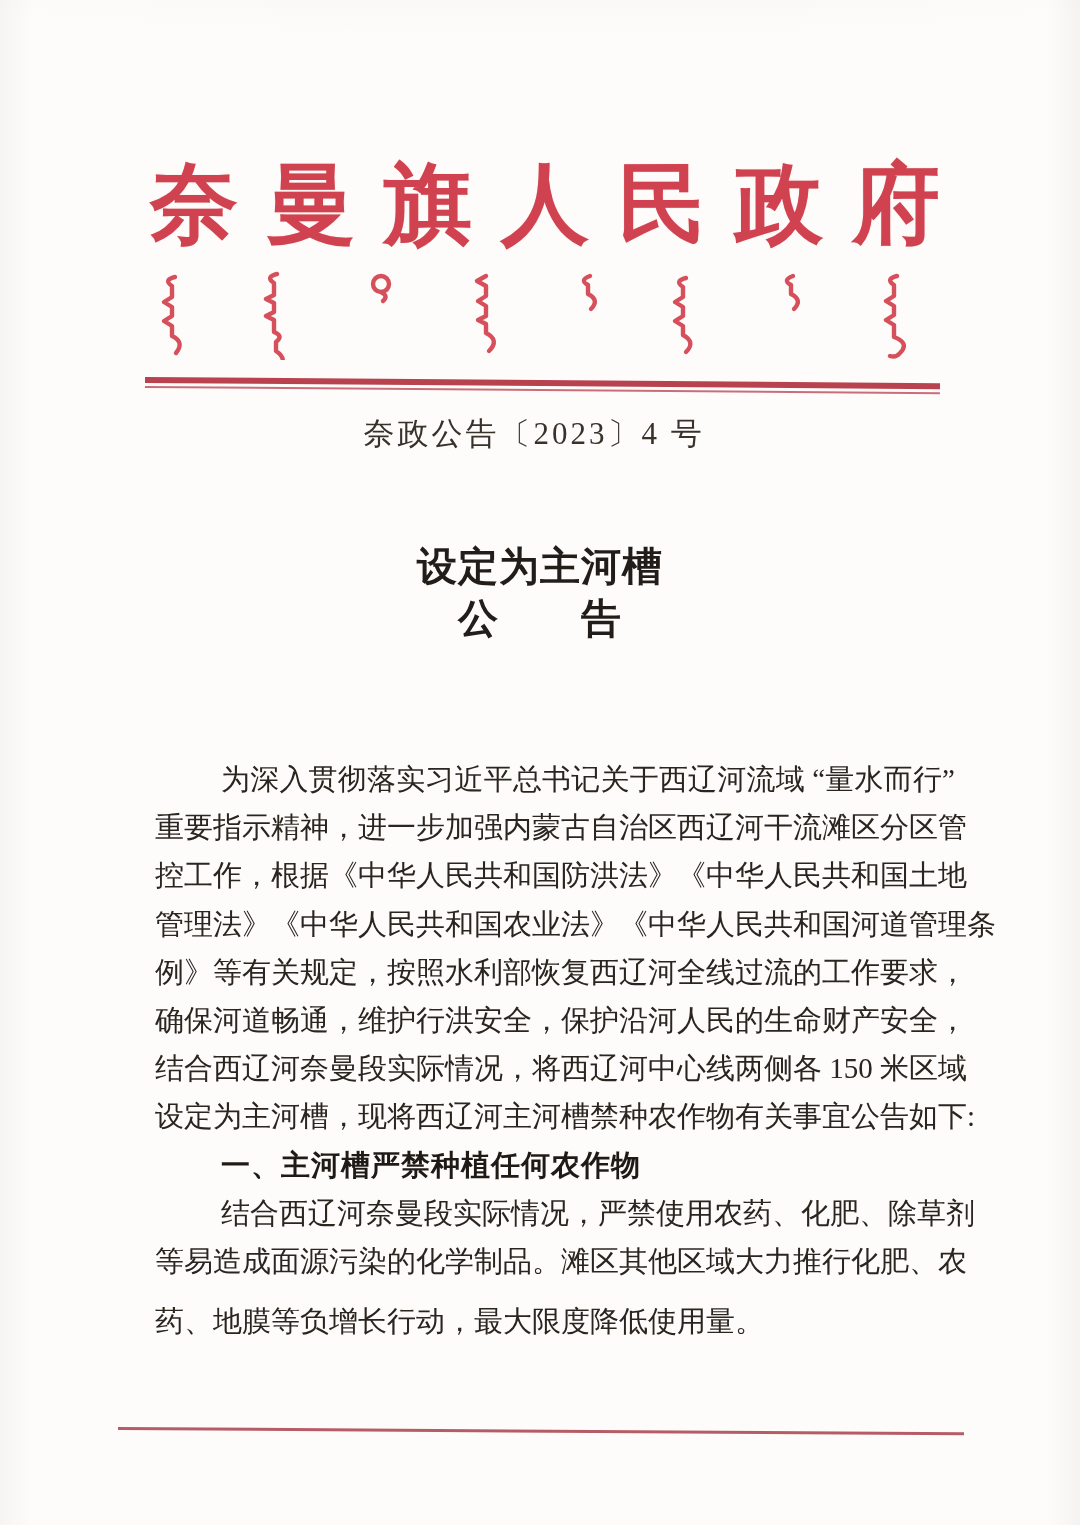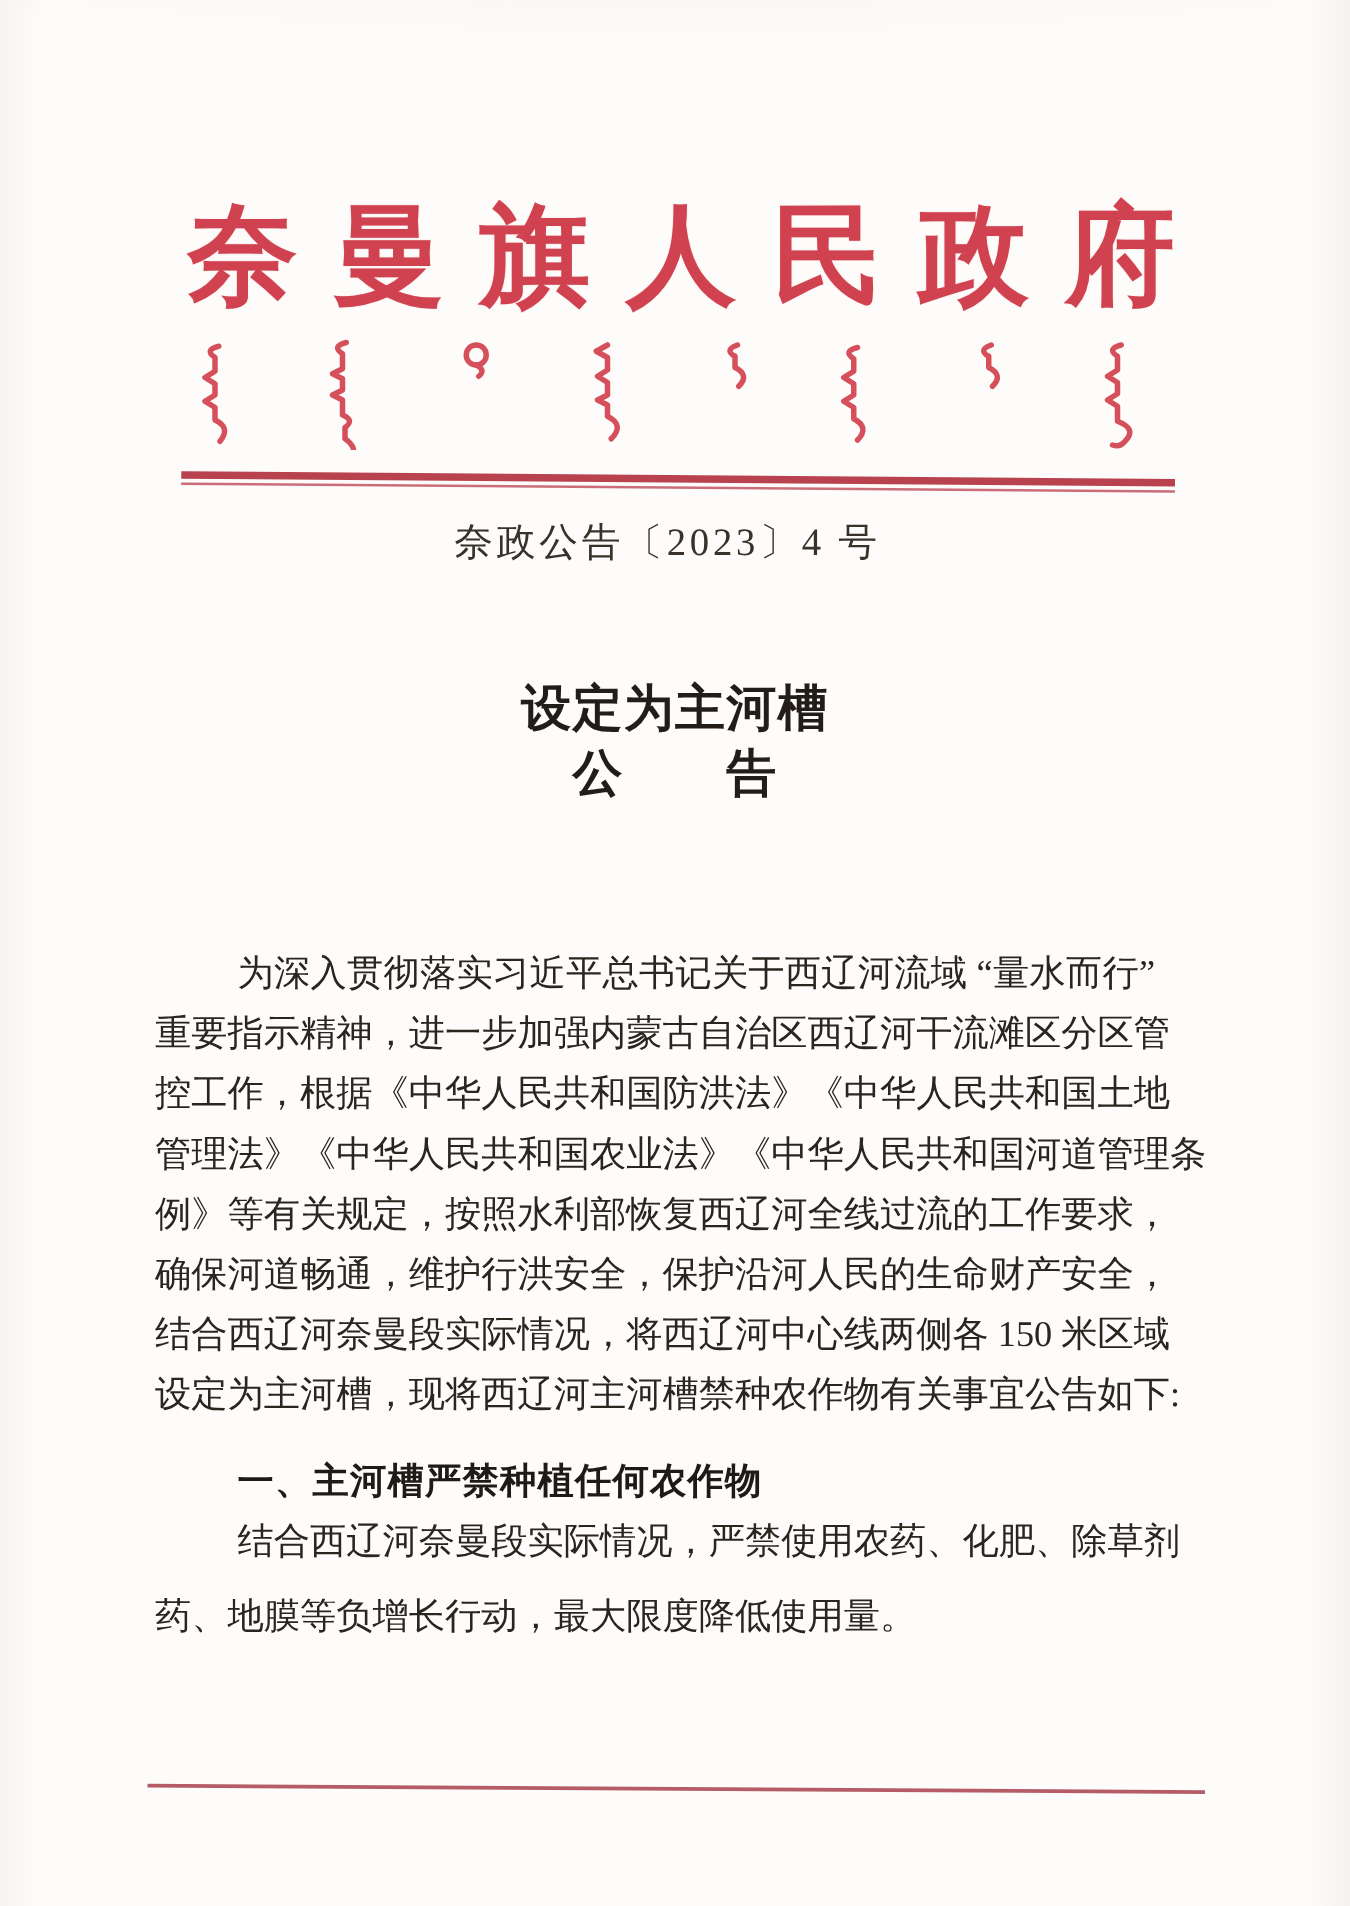--- a/index.html
+++ b/index.html
@@ -54,39 +54,39 @@
     text-align: center;
     font-size: 40px; font-weight: 700;
     line-height: 52px;
     letter-spacing: 1px;
     color: #221d19;
   }
 
   
   .body-text {
     position: absolute;
-    left: 124px; top: 755px; width: 800px;
+    left: 155px; top: 755px; width: 800px;
     font-size: 29px;
     line-height: 48.2px;
     color: #2b2520;
   }
   .line {
     text-align: justify;
     text-align-last: justify;
     white-space: nowrap;
     overflow: visible;
   }
   .line.flush-left { text-align: left; text-align-last: left; white-space: normal; margin-top: 12px; }
   .line.indent { text-indent: 66px; }
   .section-heading {
     font-weight: 700;
     font-family: "Liberation Sans", sans-serif;
     letter-spacing: 1px;
     color: #1f1a16;
-    text-align: left; text-align-last: left; margin-top: 20px;
+    text-align: left; text-align-last: left;
   }
 
   .footer-line {
     position: absolute;
     left: 118px; top: 1427px; width: 846px; height: 3px;
     background: #b55c67;
     transform: rotate(0.35deg); transform-origin: left center;
   }
 </style>
 </head>
@@ -134,18 +134,19 @@
     <div class="line indent">为深入贯彻落实习近平总书记关于西辽河流域 “量水而行”</div>
     <div class="line">重要指示精神，进一步加强内蒙古自治区西辽河干流滩区分区管</div>
     <div class="line">控工作，根据《中华人民共和国防洪法》《中华人民共和国土地</div>
     <div class="line">管理法》《中华人民共和国农业法》《中华人民共和国河道管理条</div>
     <div class="line">例》等有关规定，按照水利部恢复西辽河全线过流的工作要求，</div>
     <div class="line">确保河道畅通，维护行洪安全，保护沿河人民的生命财产安全，</div>
     <div class="line">结合西辽河奈曼段实际情况，将西辽河中心线两侧各 150 米区域</div>
     <div class="line">设定为主河槽，现将西辽河主河槽禁种农作物有关事宜公告如下:</div>
     <div class="line indent section-heading">一、主河槽严禁种植任何农作物</div>
     <div class="line indent">结合西辽河奈曼段实际情况，严禁使用农药、化肥、除草剂</div>
+    <div class="line">等易造成面源污染的化学制品。滩区其他区域大力推行化肥、农</div>
     <div class="line flush-left">药、地膜等负增长行动，最大限度降低使用量。</div>
   </div>
 
   <div class="footer-line"></div>
 
 </div>
 
 </body></html>

